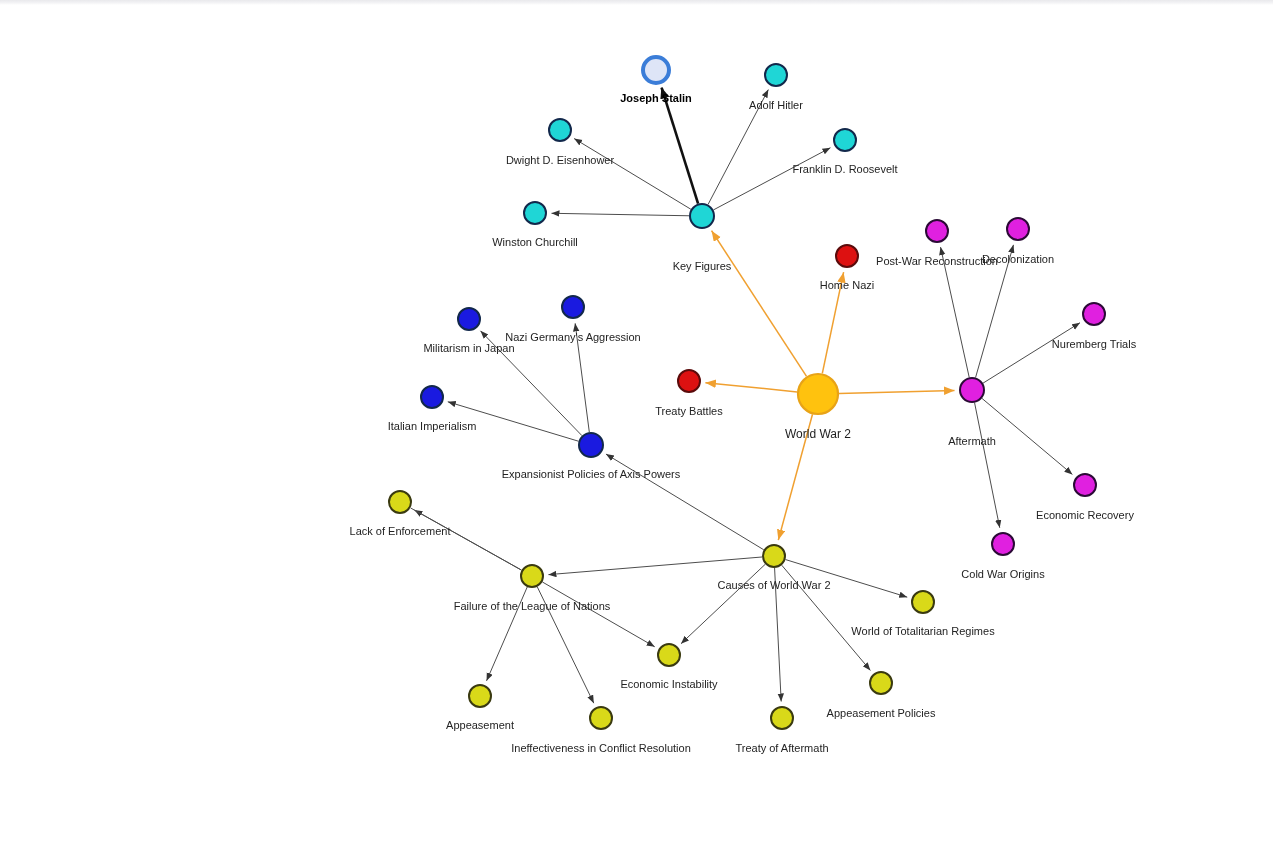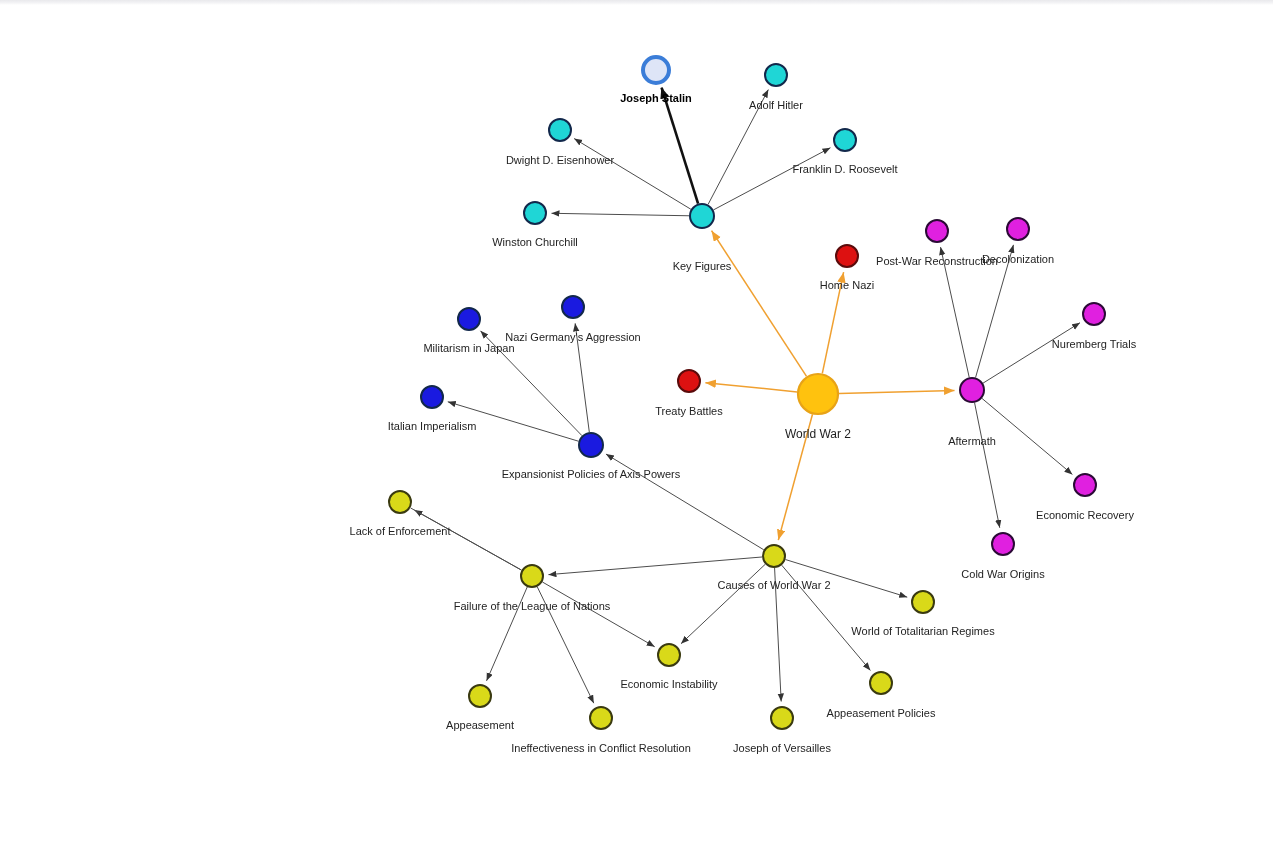--- a/index.html
+++ b/index.html
@@ -153,21 +153,21 @@
       <div class="node-label " style="left: 469px; top: 342px;">Militarism in Japan</div>
       <div class="node-label " style="left: 432px; top: 420px;">Italian Imperialism</div>
       <div class="node-label " style="left: 774px; top: 579px;">Causes of World War 2</div>
       <div class="node-label " style="left: 532px; top: 600px;">Failure of the League of Nations</div>
       <div class="node-label " style="left: 400px; top: 525px;">Lack of Enforcement</div>
       <div class="node-label " style="left: 480px; top: 719px;">Appeasement</div>
       <div class="node-label " style="left: 601px; top: 742px;">Ineffectiveness in Conflict Resolution</div>
       <div class="node-label " style="left: 669px; top: 678px;">Economic Instability</div>
       <div class="node-label " style="left: 923px; top: 625px;">World of Totalitarian Regimes</div>
       <div class="node-label " style="left: 881px; top: 707px;">Appeasement Policies</div>
-      <div class="node-label " style="left: 782px; top: 742px;">Joseph of Versailles</div>
+      <div class="node-label " style="left: 782px; top: 742px;">Treaty of Aftermath</div>
     </div>
   <div id="hit-layer">
       <div class="node-hit" title="World War 2" style="left: 796px; top: 372px; width: 44px; height: 44px;"></div>
       <div class="node-hit" title="Key Figures" style="left: 688px; top: 202px; width: 28px; height: 28px;"></div>
       <div class="node-hit" title="Joseph Stalin" style="left: 641px; top: 55px; width: 30px; height: 30px;"></div>
       <div class="node-hit" title="Adolf Hitler" style="left: 763px; top: 62px; width: 26px; height: 26px;"></div>
       <div class="node-hit" title="Dwight D. Eisenhower" style="left: 547px; top: 117px; width: 26px; height: 26px;"></div>
       <div class="node-hit" title="Franklin D. Roosevelt" style="left: 832px; top: 127px; width: 26px; height: 26px;"></div>
       <div class="node-hit" title="Winston Churchill" style="left: 522px; top: 200px; width: 26px; height: 26px;"></div>
       <div class="node-hit" title="Home Front" style="left: 834px; top: 243px; width: 26px; height: 26px;"></div>

